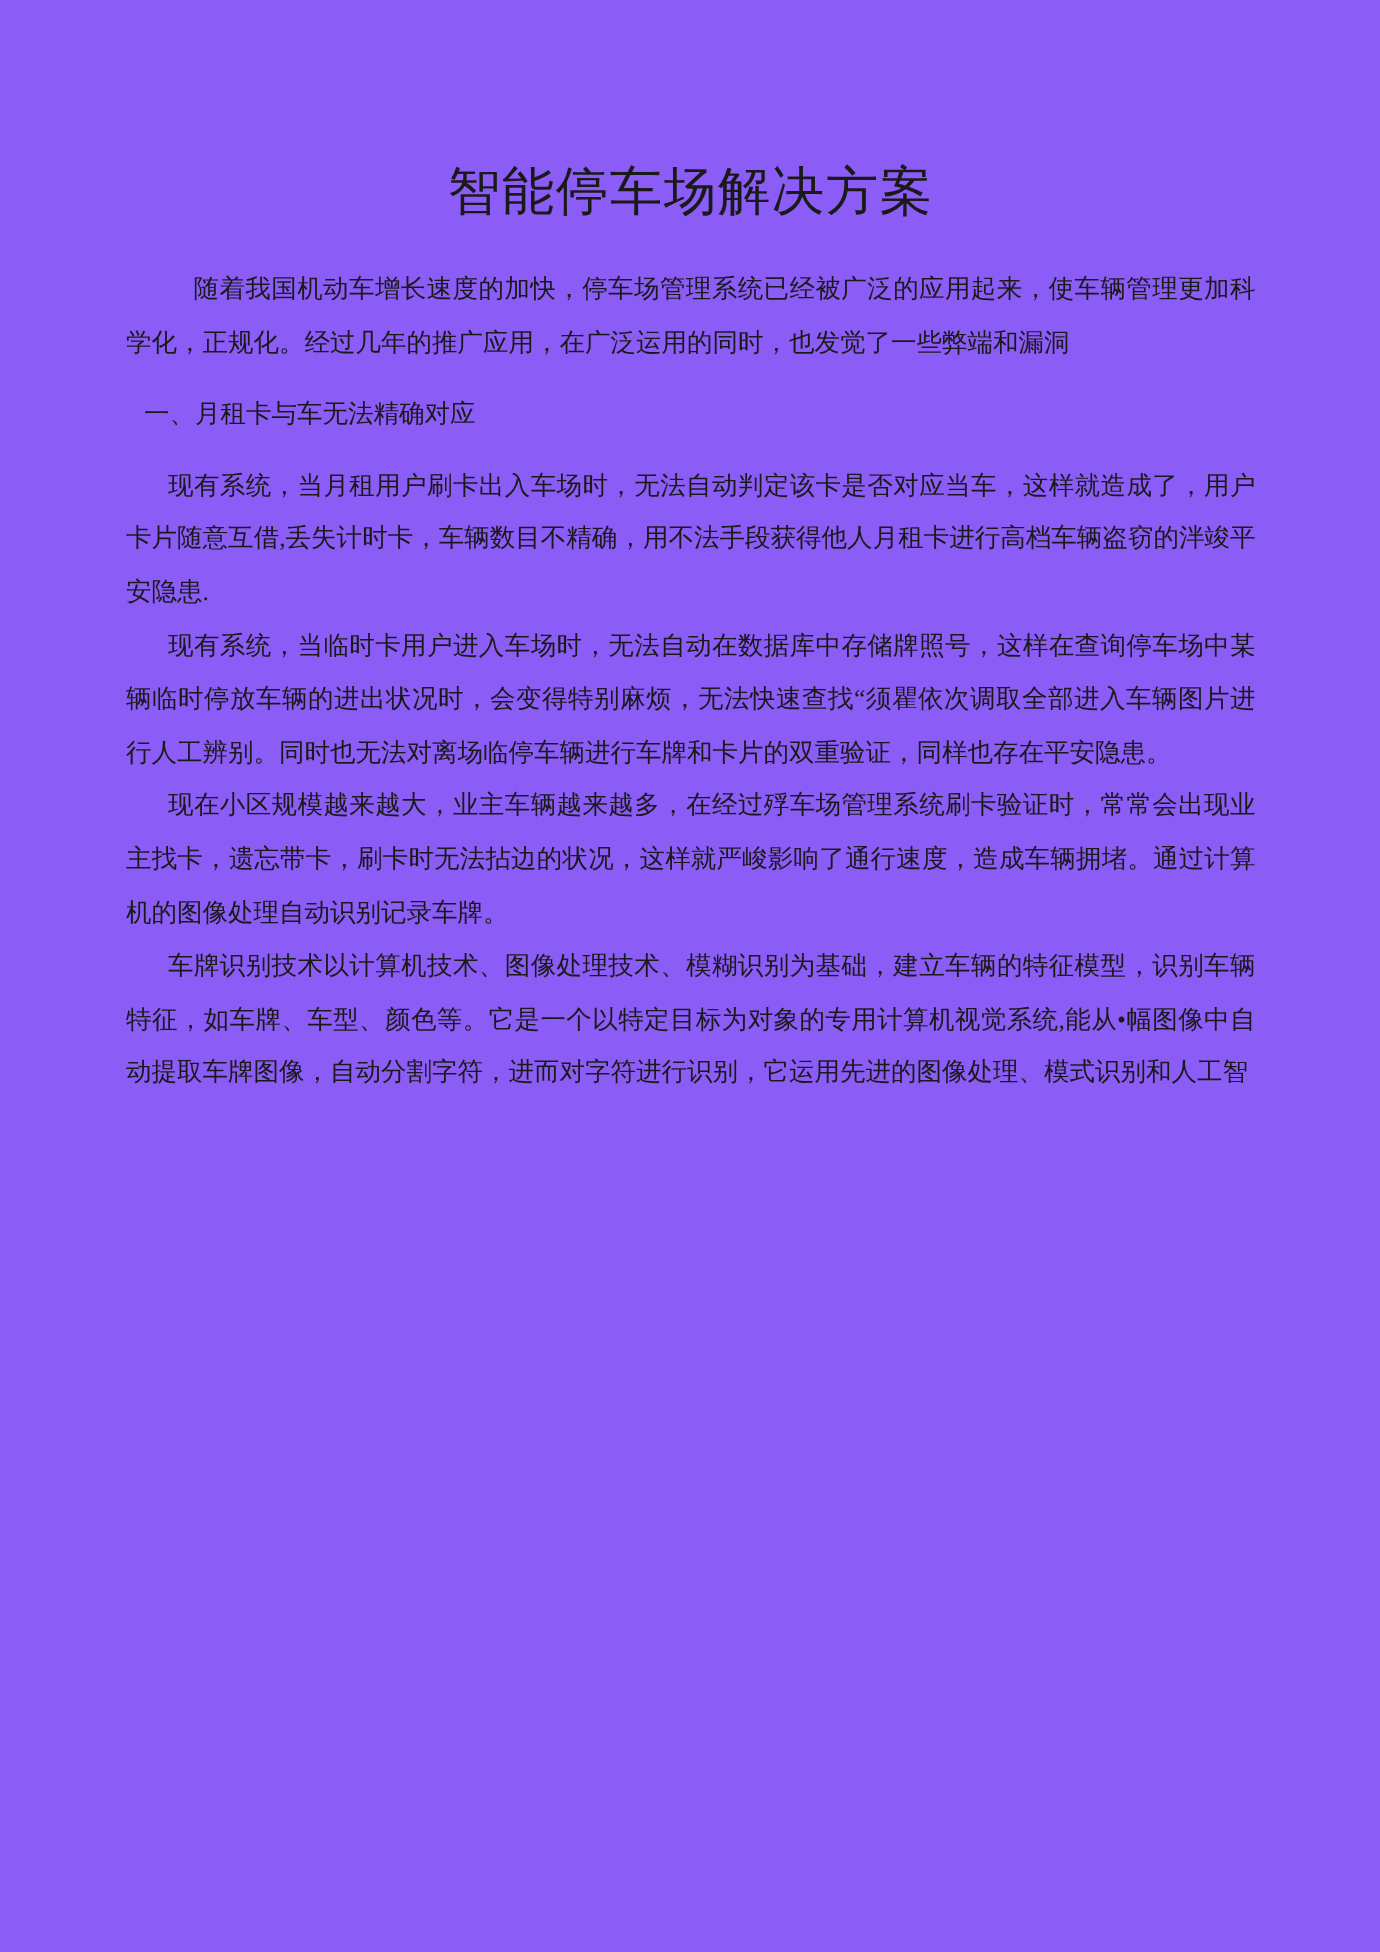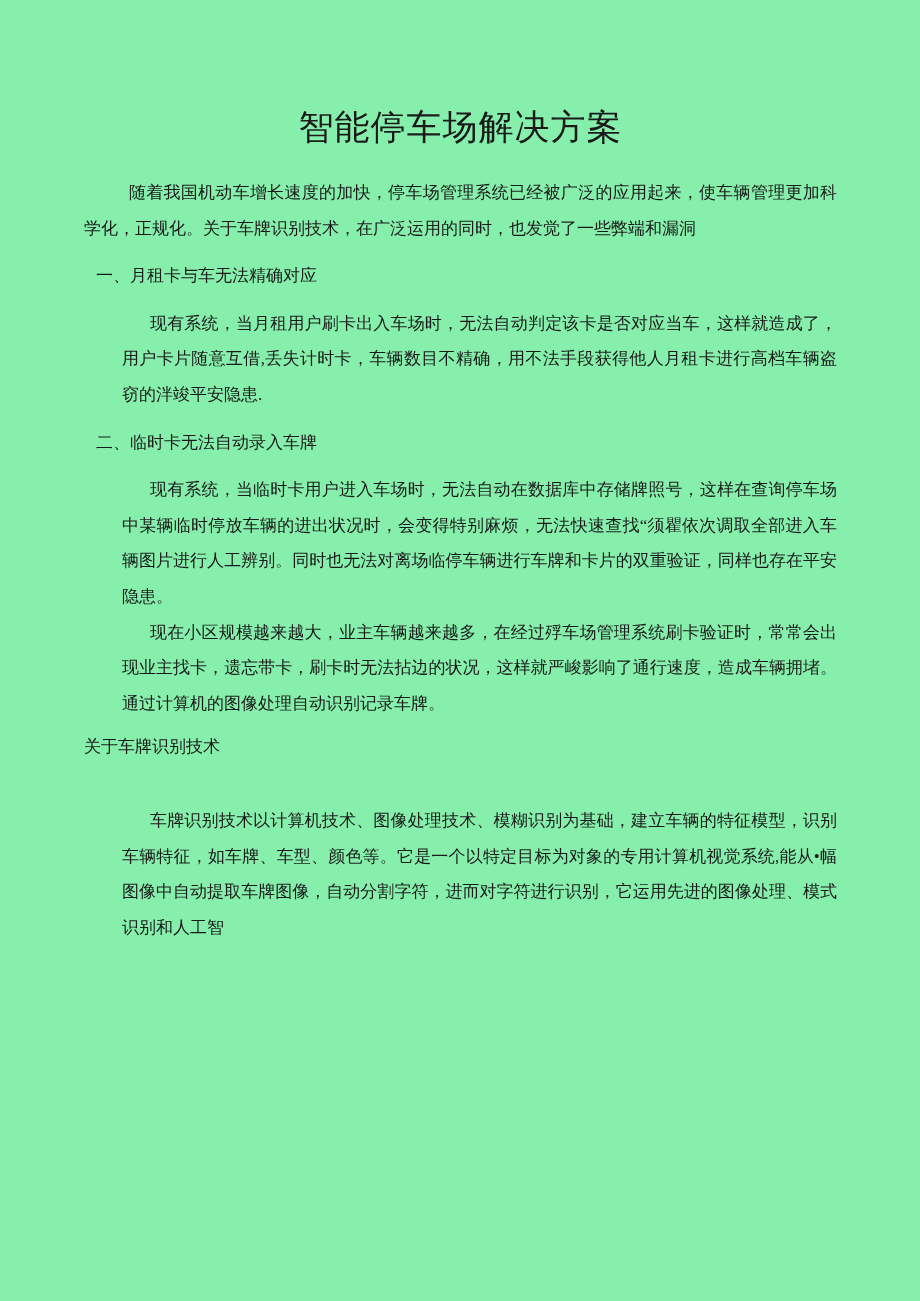--- a/index.html
+++ b/index.html
@@ -5,21 +5,21 @@
   html, body {
     margin: 0;
     padding: 0;
     background: #ffffff;
   }
   .page {
     position: relative;
     width: 920px;
     height: 1301px;
     margin: 0 auto;
-    background: #86efac;
+    background: #8b5cf6;
     box-sizing: border-box;
     padding: 0 83px 0 84px;
     font-family: "Liberation Serif", "DejaVu Serif", serif;
     color: #1a1a1a;
     overflow: hidden;
   }
   .doc-title {
     margin: 0;
     padding-top: 104px;
     font-size: 35px;
@@ -41,21 +41,21 @@
     margin-top: 23px;
     font-size: 17px;
     line-height: 35.6px;
     text-align: justify;
   }
   .para {
     margin: 0;
     padding: 0;
   }
   .indent-lg { text-indent: 45px; }
-  .indent    { text-indent: 28px; margin-left: 38px; }
+  .indent    { text-indent: 28px; }
   .list-heading {
     margin: 12px;
     padding: 0;
     font-weight: 400;
   }
   .tech-heading {
     margin: 8px 0 38px 0;
     padding: 0;
     font-weight: 400;
   }
@@ -63,30 +63,28 @@
 </head>
 <body>
 
 <div class="page">
 
   <h1 class="doc-title">智能停车场解决方案</h1>
 
 
   <div class="doc-body">
 
-    <p class="para indent-lg">随着我国机动车增长速度的加快，停车场管理系统已经被广泛的应用起来，使车辆管理更加科学化，正规化。关于车牌识别技术，在广泛运用的同时，也发觉了一些弊端和漏洞</p>
+    <p class="para indent-lg">随着我国机动车增长速度的加快，停车场管理系统已经被广泛的应用起来，使车辆管理更加科学化，正规化。经过几年的推广应用，在广泛运用的同时，也发觉了一些弊端和漏洞</p>
 
     <p class="para list-heading">一、月租卡与车无法精确对应</p>
     <p class="para indent">现有系统，当月租用户刷卡出入车场时，无法自动判定该卡是否对应当车，这样就造成了，用户卡片随意互借,丢失计时卡，车辆数目不精确，用不法手段获得他人月租卡进行高档车辆盗窃的泮竣平安隐患.</p>
 
-    <p class="para list-heading">二、临时卡无法自动录入车牌</p>
     <p class="para indent">现有系统，当临时卡用户进入车场时，无法自动在数据库中存储牌照号，这样在查询停车场中某辆临时停放车辆的进出状况时，会变得特别麻烦，无法快速查找“须瞿依次调取全部进入车辆图片进行人工辨别。同时也无法对离场临停车辆进行车牌和卡片的双重验证，同样也存在平安隐患。</p>
 
     <p class="para indent">现在小区规模越来越大，业主车辆越来越多，在经过殍车场管理系统刷卡验证时，常常会出现业主找卡，遗忘带卡，刷卡时无法拈边的状况，这样就严峻影响了通行速度，造成车辆拥堵。通过计算机的图像处理自动识别记录车牌。</p>
 
 
 
-    <p class="para tech-heading">关于车牌识别技术</p>
 
     <p class="para indent">车牌识别技术以计算机技术、图像处理技术、模糊识别为基础，建立车辆的特征模型，识别车辆特征，如车牌、车型、颜色等。它是一个以特定目标为对象的专用计算机视觉系统,能从•幅图像中自动提取车牌图像，自动分割字符，进而对字符进行识别，它运用先进的图像处理、模式识别和人工智</p>
 
   </div>
 </div>
 
 </body></html>

